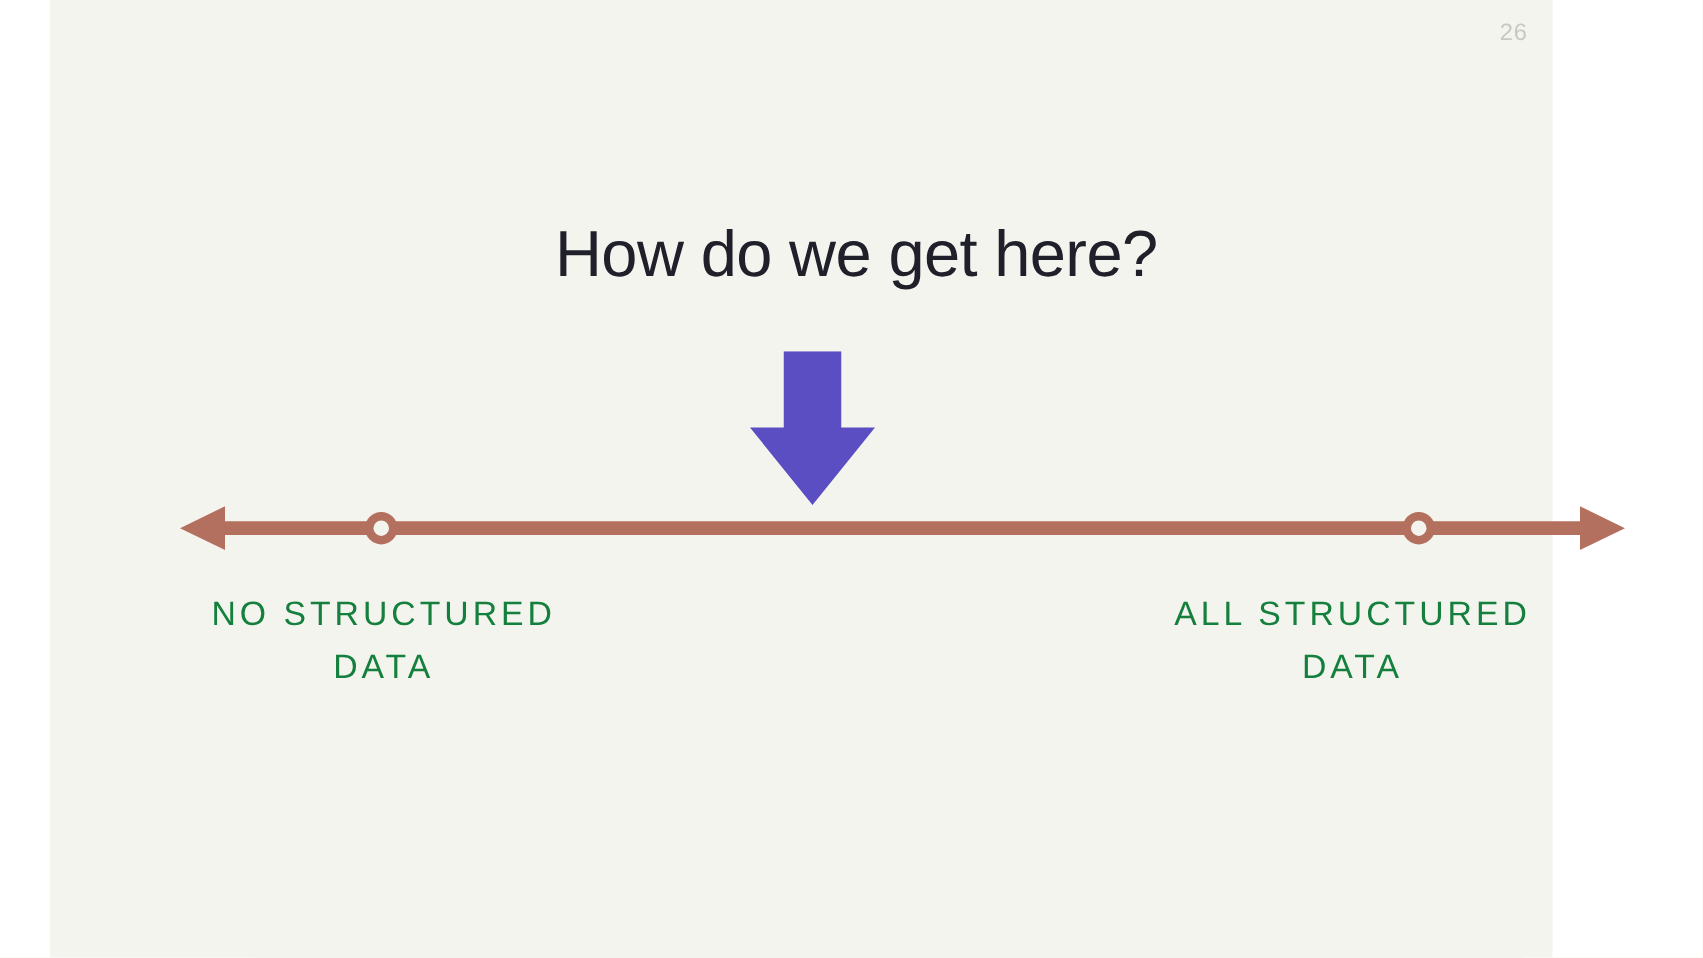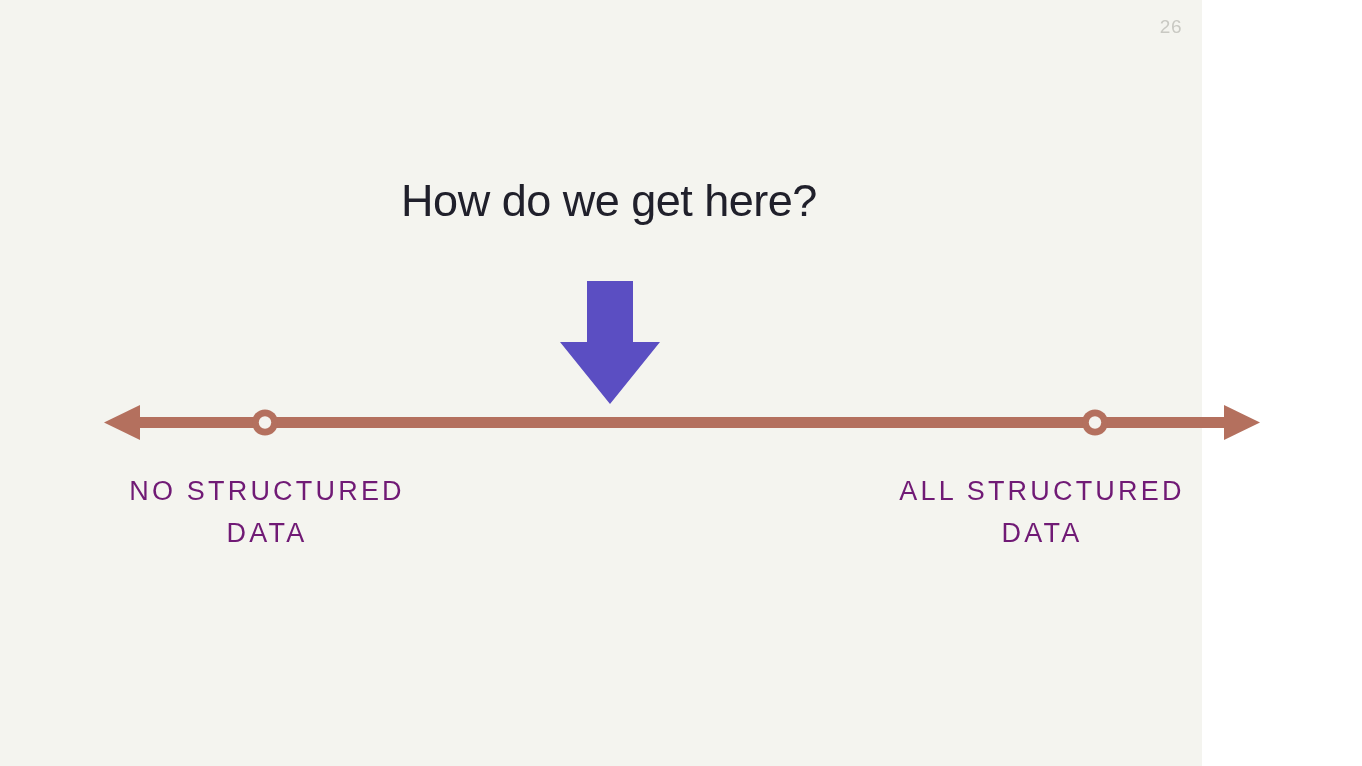--- a/index.html
+++ b/index.html
@@ -10,20 +10,21 @@
     width: 1362px;
     height: 766px;
     overflow: hidden;
     font-family: "Liberation Sans", sans-serif;
   }
   #slide {
     position: relative;
     width: 1202px;
     height: 766px;
     background: #f4f4ef;
+    margin-left: 40px;
   }
 
   
   #page-number {
     position: absolute;
     top: 17px;
     right: 20px;
     font-size: 19px;
     font-weight: 400;
     letter-spacing: 0.5px;
@@ -32,26 +33,27 @@
     user-select: none;
   }
 
   
   #title {
     position: absolute;
     left: 0;
     top: 178px;
     width: 1218px;
     text-align: center;
-    font-size: 45px;
+    font-size: 52px;
     font-weight: 300;
     letter-spacing: -0.5px;
     color: #20202b;
     line-height: 1.0;
     white-space: nowrap;
+    padding-left: 36px;
   }
 
   
   #down-arrow {
     position: absolute;
     left: 558px;
     top: 281px;
     width: 104px;
     height: 125px;
   }
@@ -65,21 +67,21 @@
     height: 50px;
   }
 
   
   .axis-label {
     position: absolute;
     top: 470px;
     font-size: 27px;
     font-weight: 400;
     letter-spacing: 3.2px;
-    color: #701a75;
+    color: #15803d;
     line-height: 42px;
     text-align: center;
     white-space: pre-line;
   }
   #label-left {
     left: 57px;
     width: 420px;
   }
   #label-right {
     left: 832px;

